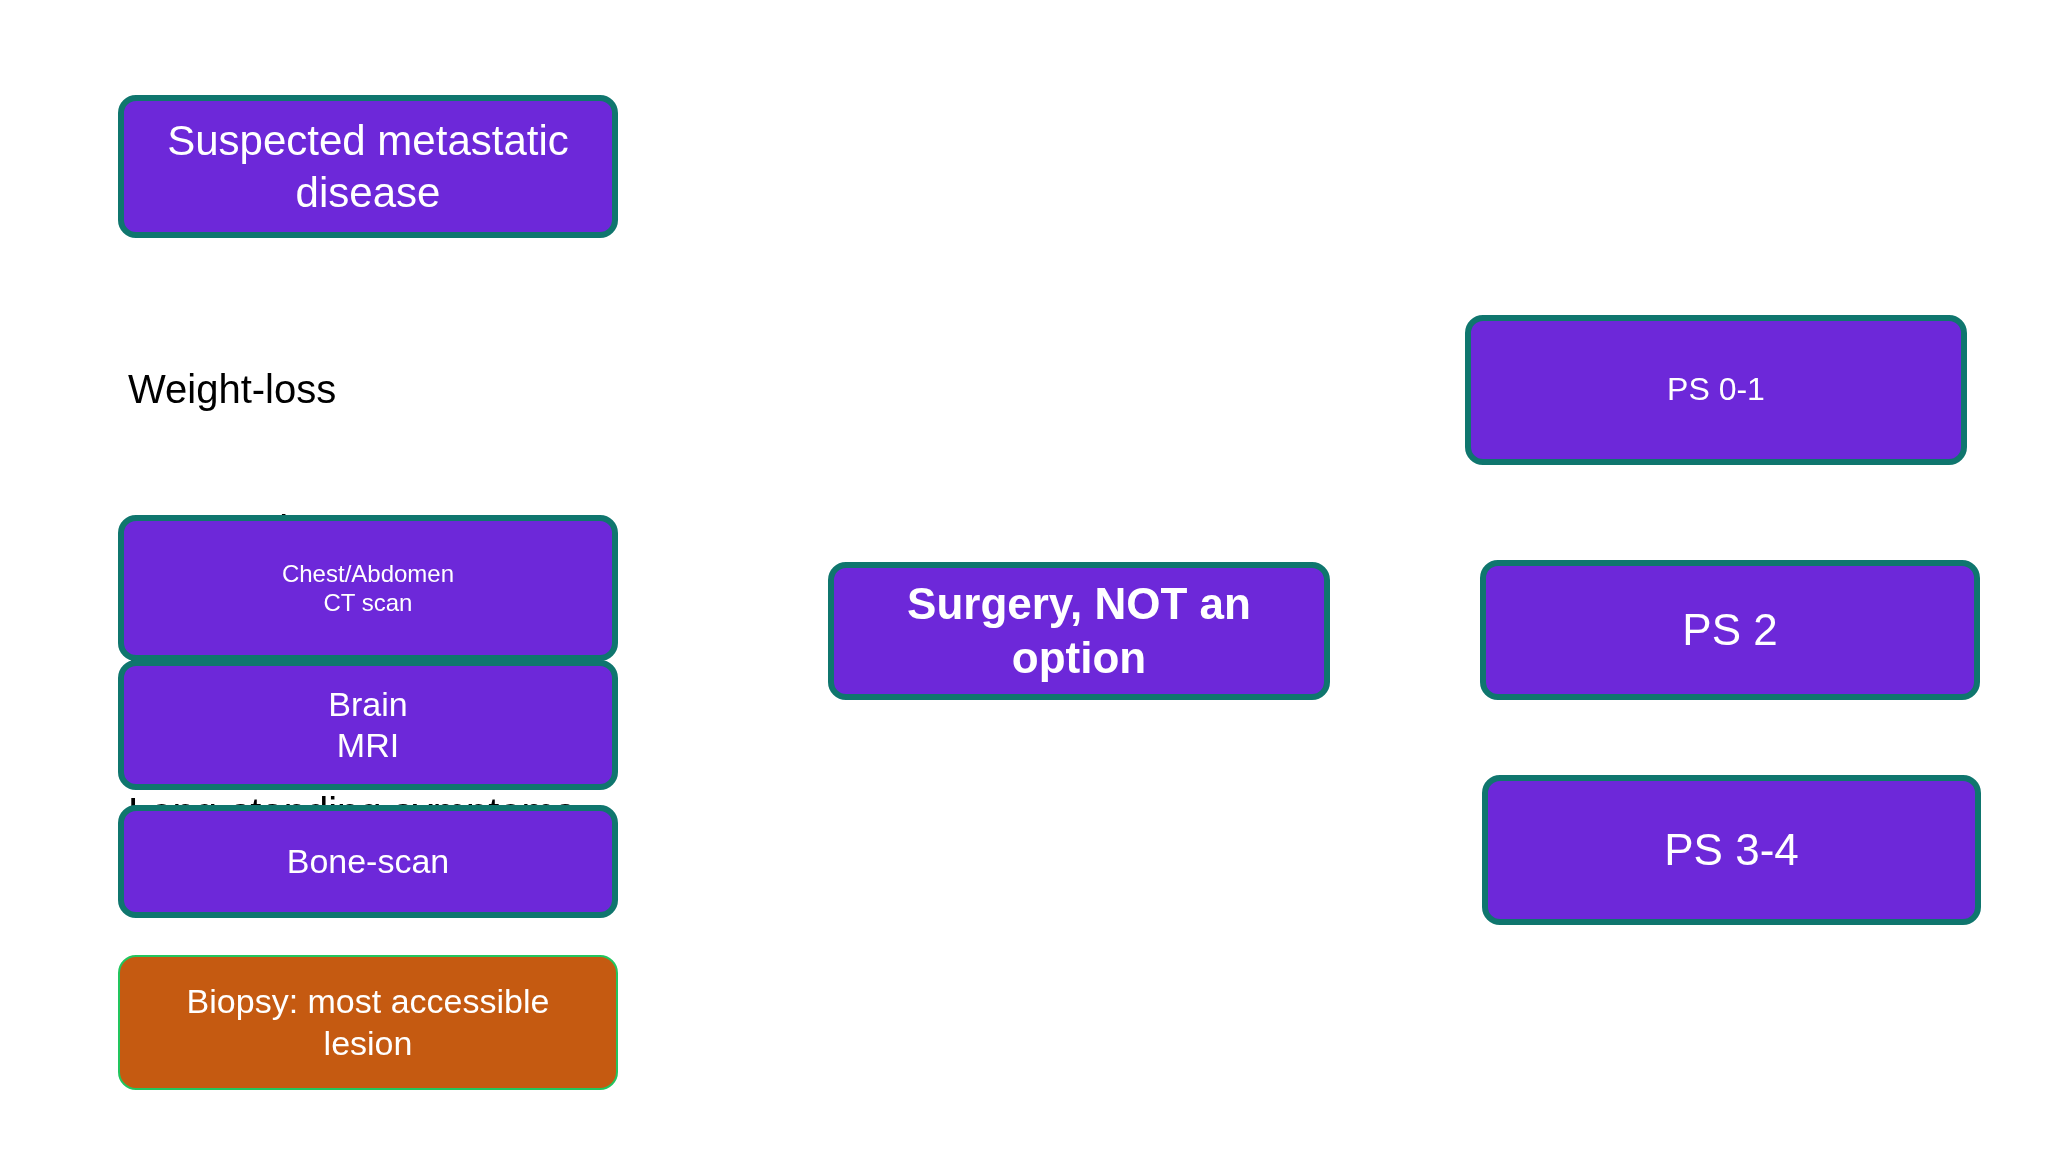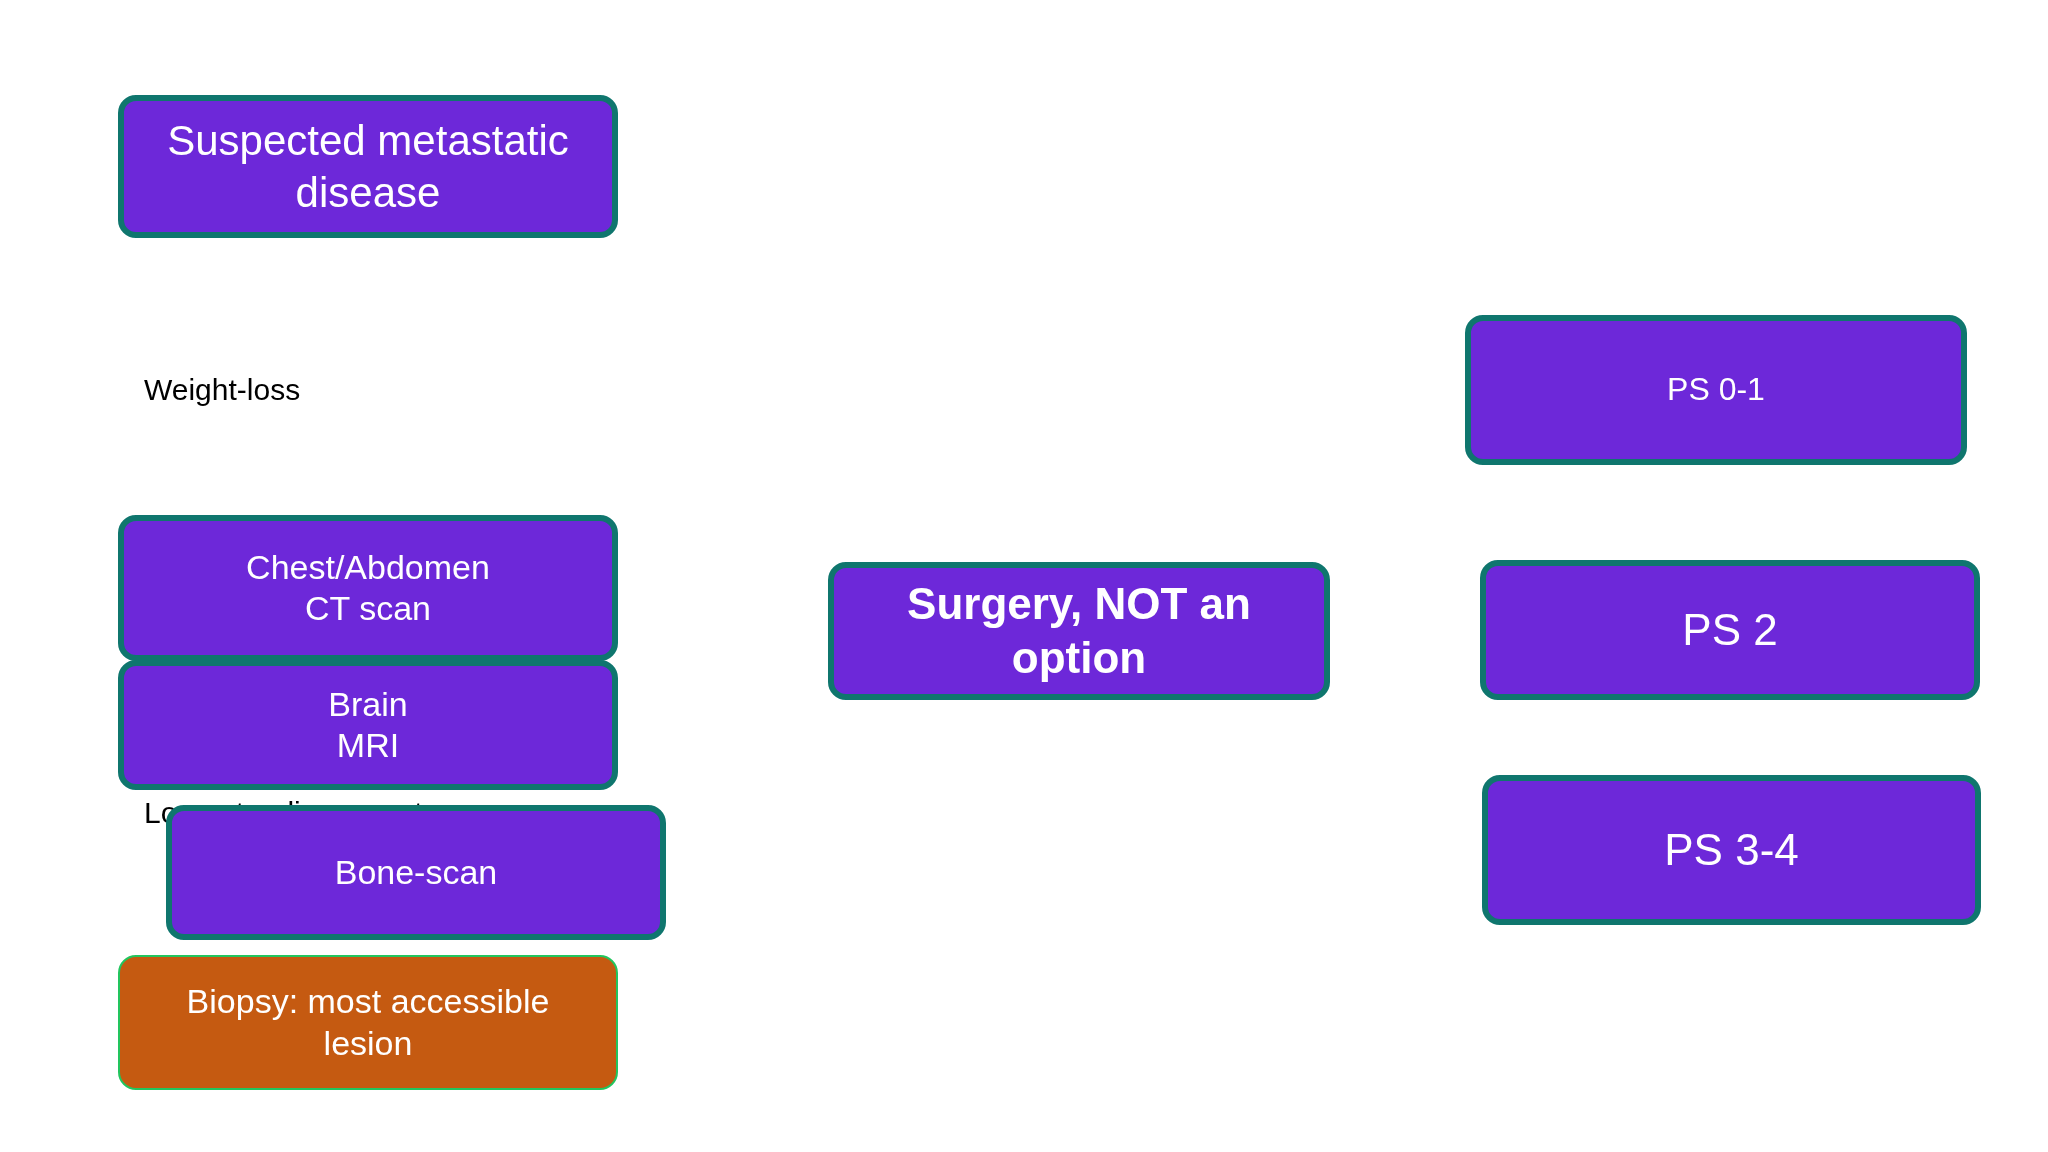--- a/index.html
+++ b/index.html
@@ -49,47 +49,45 @@
   .plain-text {
     position: absolute;
     color: #000000;
     line-height: 1.0;
     white-space: pre;
   }
 
   .symptom-list {
     position: absolute;
     color: #000000;
-    font-size: 30px;
+    font-size: 40px;
     line-height: 47px;
     white-space: pre;
-    margin-left: 16px;
   }
   .symptom-list div { white-space: pre; }
 
   
   #box-suspected {
     left: 118px; top: 95px; width: 500px; height: 143px;
     font-size: 42px;
   }
   #symptoms {
     left: 128px; top: 272px; width: 620px;
   }
   #box-ct {
     left: 118px; top: 515px; width: 500px; height: 146px;
-    font-size: 34px;
+    font-size: 24px;
   }
   #box-mri {
     left: 118px; top: 660px; width: 500px; height: 130px;
     font-size: 34px;
   }
   #box-bonescan {
-    left: 118px; top: 805px; width: 500px; height: 135px;
+    left: 118px; top: 805px; width: 500px; height: 113px;
     font-size: 34px;
-    margin-left: 48px;
   }
   #box-biopsy {
     left: 118px; top: 955px; width: 500px; height: 135px;
     font-size: 34px;
   }
 
   #label-nsclc {
     left: 932px; top: 477px;
     font-size: 34px;
   }

